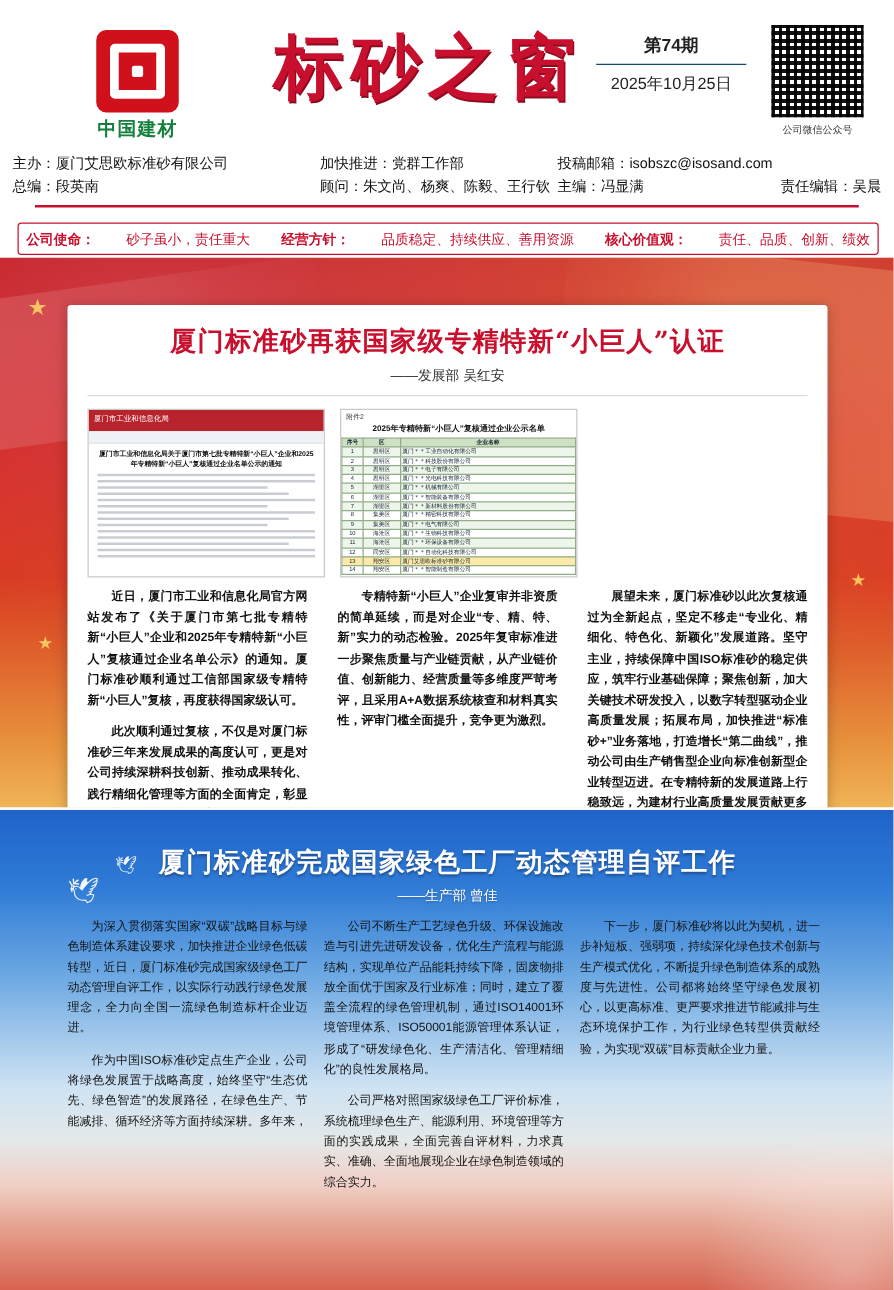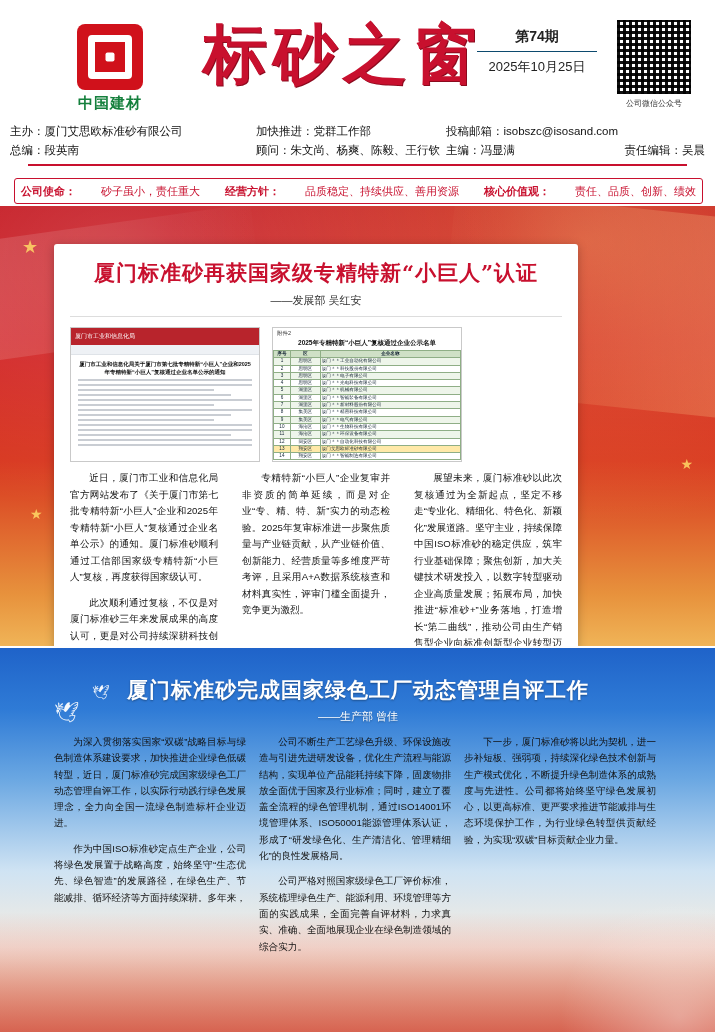--- a/index.html
+++ b/index.html
@@ -23,21 +23,21 @@
   }
   .logo-mark:after{
     content:"";position:absolute;left:50%;top:50%;transform:translate(-50%,-50%);
     width:9px;height:9px;background:#fff;border-radius:2px;
   }
   .logo-text{margin-top:4px;font-size:15px;font-weight:bold;color:#15803d;letter-spacing:1px;}
 
   .title-main{
     position:absolute;left:168px;top:18px;width:350px;text-align:center;
     font-family:"DejaVu Serif","Liberation Serif",serif;
-    font-size:64px;font-weight:bold;color:#c8102e;letter-spacing:6px;
+    font-size:56px;font-weight:bold;color:#c8102e;letter-spacing:6px;
     text-shadow:1px 1px 0 #8c0a1e;
     line-height:72px;
   }
   .issue-box{position:absolute;right:118px;top:28px;width:120px;text-align:center;color:#222;}
   .issue-no{font-size:14px;font-weight:bold;border-bottom:1px solid #0c4a6e;padding-bottom:5px;}
   .issue-date{font-size:13px;padding-top:6px;}
 
   .qr{position:absolute;right:18px;top:18px;width:86px;text-align:center;}
   .qr-img{width:74px;height:74px;margin:0 auto;background:
     repeating-linear-gradient(90deg,#111 0 3px,#fff 3px 6px),
@@ -85,21 +85,21 @@
     transform:rotate(-8deg);
   }
   .ribbon2{
     position:absolute;right:-60px;top:0;width:330px;height:200px;
     background:linear-gradient(260deg,rgba(255,220,150,.30),rgba(255,255,255,0));
     transform:rotate(6deg);
   }
   .glowstar{position:absolute;color:#ffd966;font-size:18px;opacity:.85;}
 
   .panel{
-    position:absolute;left:54px;top:38px;width:524px;min-height:340px;
+    position:absolute;left:54px;top:38px;width:608px;min-height:340px;
     background:#ffffff;border-radius:3px;box-shadow:0 2px 10px rgba(0,0,0,.25);
     padding:14px 16px 16px 16px;box-sizing:border-box;
   }
   .panel-title{
     font-family:"DejaVu Serif","Liberation Serif",serif;
     font-size:21px;font-weight:bold;color:#c8102e;text-align:center;letter-spacing:1px;
     line-height:30px;
   }
   .panel-sub{
     text-align:center;font-size:11px;color:#333;margin-top:5px;margin-bottom:8px;
@@ -127,21 +127,21 @@
   .fig-tab .ft-title{font-size:6.5px;font-weight:bold;text-align:center;color:#111;padding-bottom:2px;}
   .fig-tab table{width:100%;border-collapse:collapse;font-size:4.6px;}
   .fig-tab td,.fig-tab th{border:.5px solid #8fae86;padding:0 1px;height:6.3px;line-height:6.3px;color:#123;}
   .fig-tab thead th{background:#cfe0c6;font-size:4.6px;}
   .fig-tab tbody tr:nth-child(odd){background:#eef5ea;}
   .fig-tab tbody tr.hl{background:#ffe9a8;}
   .ft-c0{width:9%;text-align:center;}
   .ft-c1{width:16%;text-align:center;}
   .ft-c2{width:75%;}
 
-  .cols3{display:flex;gap:24px;font-size:9.6px;line-height:16.5px;color:#111;text-align:justify;}
+  .cols3{display:flex;gap:24px;font-size:9.6px;line-height:16.5px;color:#111;text-align:justify;font-weight:bold;}
   .cols3 p{margin:0 0 9px 0;text-indent:2em;}
   .col{width:192px;}
 
   
   .art2{
     position:absolute;left:0;top:648px;width:715px;height:384px;overflow:hidden;
   }
   .art2-bg{
     position:absolute;inset:0;
     background:linear-gradient(180deg,#1f63c9 0%,#2f7bd6 16%,#6aa7e2 34%,#cfe3f3 58%,#f6ede0 78%,#e9c98f 100%);

